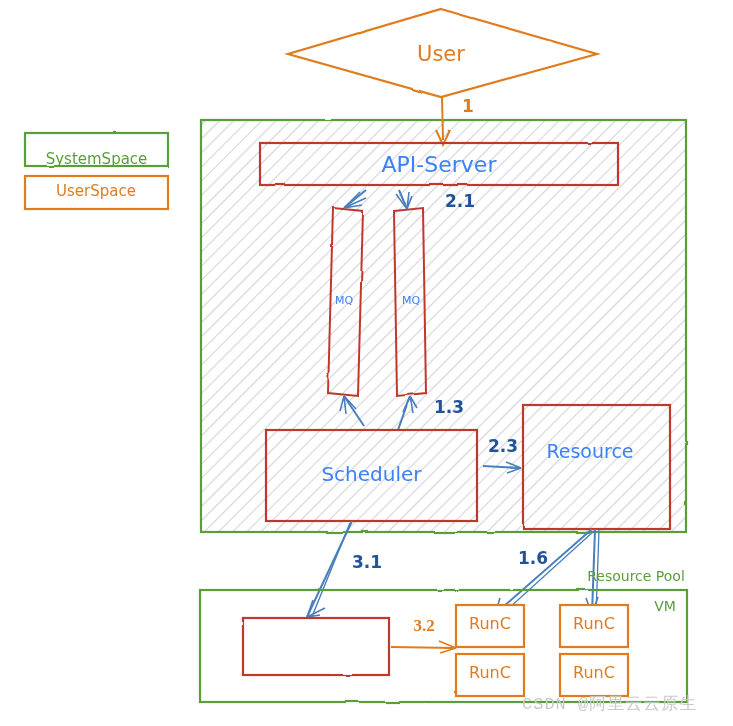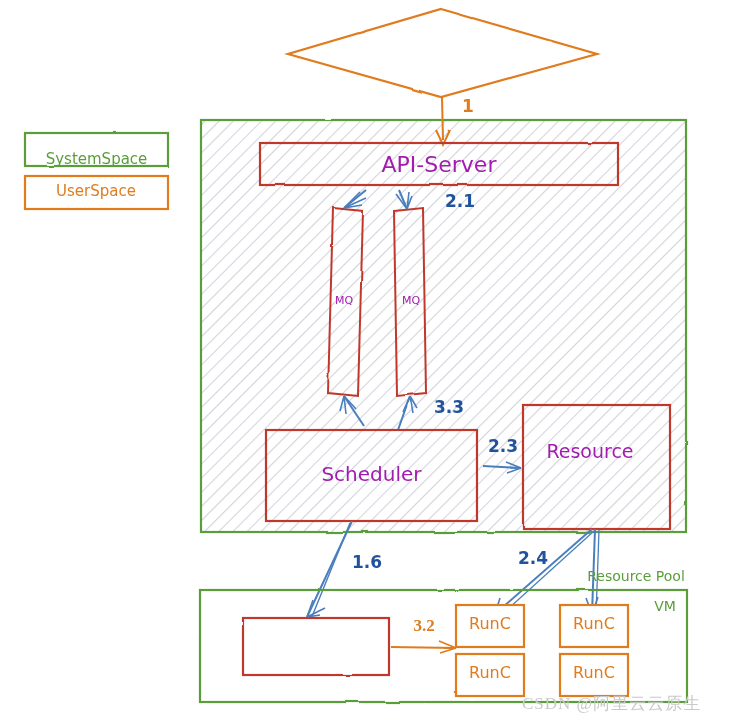--- a/index.html
+++ b/index.html
@@ -25,31 +25,31 @@
     height: 726px;
   }
   .lbl {
     position: absolute;
     white-space: pre;
     font-family: "DejaVu Sans", sans-serif;
     line-height: 1.15;
     text-align: center;
     pointer-events: none;
   }
-  .crimson { color: #a21caf; }
+  .crimson { color: #3b82f6; }
   .orange  { color: #e07b1e; }
   .green   { color: #5a9e3a; }
   .blue    { color: #20539b; }
   .wm {
     position: absolute;
     color: #c9c9c9;
     font-size: 17px;
     letter-spacing: 1px;
     white-space: pre;
-    font-family: Liberation Serif, serif;
+    font-family: Liberation Mono, monospace;
     text-align: center;
   }
 </style>
 </head>
 <body>
 
 <div id="stage">
 
   <svg class="layer" viewBox="0 0 733 726">
     <defs>
@@ -171,41 +171,42 @@
       <rect x="560" y="605" width="68" height="42" fill="#ffffff" stroke="#e07b1e" stroke-width="2.2"></rect>
     </g>
     <g filter="url(#rough2)">
       <rect x="560" y="654" width="68" height="42" fill="#ffffff" stroke="#e07b1e" stroke-width="2.2"></rect>
     </g>
   </svg>
 
   <div class="lbl green" style="left:25px; top:140px; width:143px; font-size:15px;margin-top:11px;">SystemSpace</div>
   <div class="lbl orange" style="left:25px; top:183px; width:142px; font-size:15px;">UserSpace</div>
 
+  <div class="lbl orange" style="left:391px; top:42px; width:100px; font-size:21px;">User</div>
 
   <div class="lbl orange" style="left:456px; top:97px; width:24px; font-size:17px; font-weight:bold;">1</div>
 
   <div class="lbl crimson" style="left:260px; top:152px; width:358px; font-size:22px;">API-Server</div>
 
   <div class="lbl crimson" style="left:328px; top:295px; width:32px; font-size:11px;">MQ</div>
   <div class="lbl crimson" style="left:395px; top:295px; width:32px; font-size:11px;">MQ</div>
 
   <div class="lbl blue" style="left:438px; top:192px; width:44px; font-size:17px; font-weight:bold;">2.1</div>
 
-  <div class="lbl blue" style="left:427px; top:398px; width:44px; font-size:17px; font-weight:bold;">3.3</div>
+  <div class="lbl blue" style="left:427px; top:398px; width:44px; font-size:17px; font-weight:bold;">1.3</div>
 
   <div class="lbl crimson" style="left:266px; top:463px; width:211px; font-size:20px;">Scheduler</div>
 
   <div class="lbl blue" style="left:481px; top:437px; width:44px; font-size:17px; font-weight:bold;">2.3</div>
 
   <div class="lbl crimson" style="left:523px; top:441px; width:134px; font-size:19px;">Resource</div>
 
-  <div class="lbl blue" style="left:345px; top:553px; width:44px; font-size:17px; font-weight:bold;">1.6</div>
-
-  <div class="lbl blue" style="left:511px; top:549px; width:44px; font-size:17px; font-weight:bold;">2.4</div>
+  <div class="lbl blue" style="left:345px; top:553px; width:44px; font-size:17px; font-weight:bold;">3.1</div>
+
+  <div class="lbl blue" style="left:511px; top:549px; width:44px; font-size:17px; font-weight:bold;">1.6</div>
 
   <div class="lbl green" style="left:573px; top:568px; width:126px; font-size:14px;">Resource Pool</div>
 
   <div class="lbl green" style="left:648px; top:598px; width:34px; font-size:14px;">VM</div>
 
 
   <div class="lbl orange" style="left:402px; top:616px; width:44px; font-size:17px; font-weight:bold;font-family:Liberation Serif, serif;">3.2</div>
 
   <div class="lbl orange" style="left:456px; top:615px; width:68px; font-size:16px;">RunC</div>
   <div class="lbl orange" style="left:456px; top:664px; width:68px; font-size:16px;">RunC</div>

